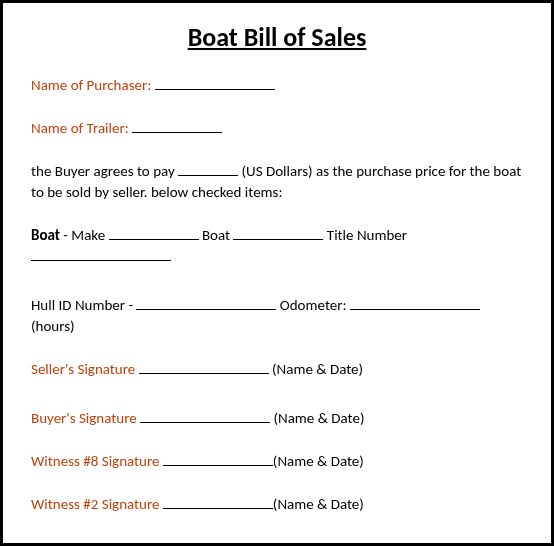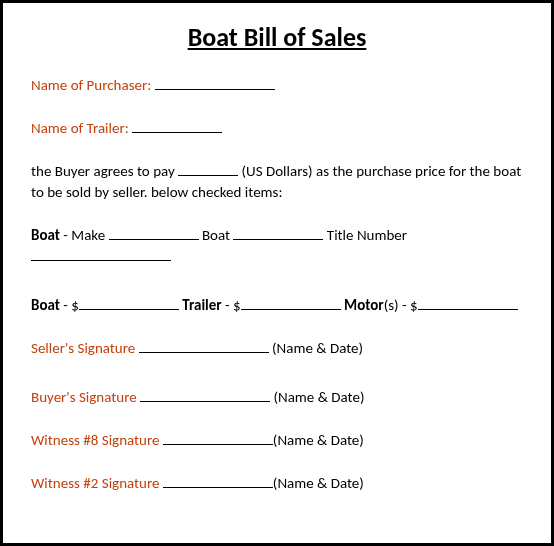--- a/index.html
+++ b/index.html
@@ -64,26 +64,24 @@
   </div>
 
   <div class="row para">
     <span>the Buyer agrees to pay </span><span class="blank b60"></span><span> (US Dollars) as the purchase price for the boat to be sold by seller. below checked items:</span>
   </div>
 
   <div class="row">
     <span class="bold">Boat</span><span> - Make </span><span class="blank b90"></span><span> Boat </span><span class="blank b90"></span><span> Title Number </span><span class="blank b140"></span>
   </div>
 
+  <div class="row" style="margin-top:28px">
+    <span>Hull ID Number - </span><span class="blank b140"></span><span> Odometer: </span><span class="blank b130"></span><span> (hours)</span>
+  </div>
 
-  <div class="row" style="margin-top:28px">
-    <span class="bold">Boat</span><span> - $</span><span class="blank b100"></span>
-    <span> </span><span class="bold">Trailer</span><span> - $</span><span class="blank b100"></span>
-    <span> </span><span class="bold">Motor</span><span>(s) - $</span><span class="blank b100"></span>
-  </div>
 
   <div class="row">
     <span class="label-blue">Seller's Signature </span><span class="blank b130"></span>
     <span> </span><span>(Name &amp; Date)</span>
   </div>
 
   <div class="row" style="margin-top:28px">
     <span class="label-blue">Buyer's Signature </span><span class="blank b130"></span>
     <span> </span><span>(Name &amp; Date)</span>
   </div>

